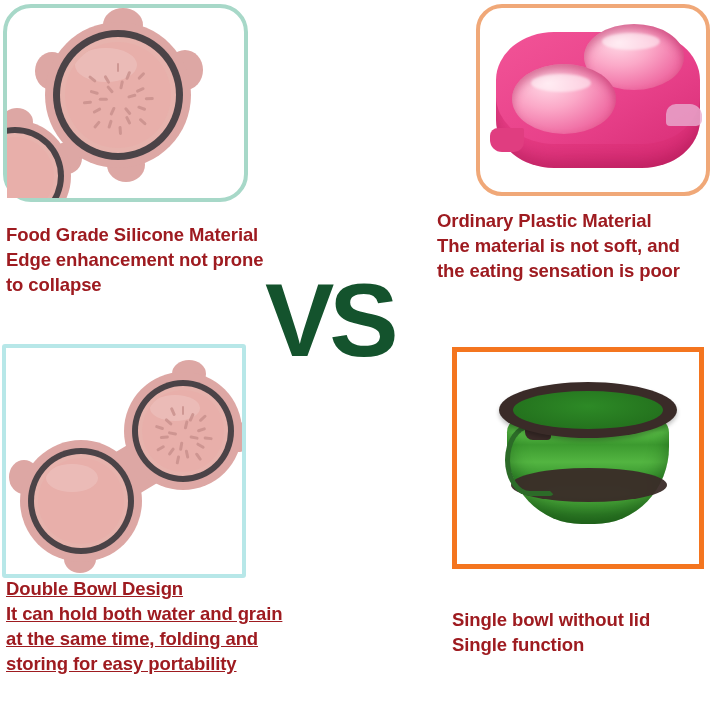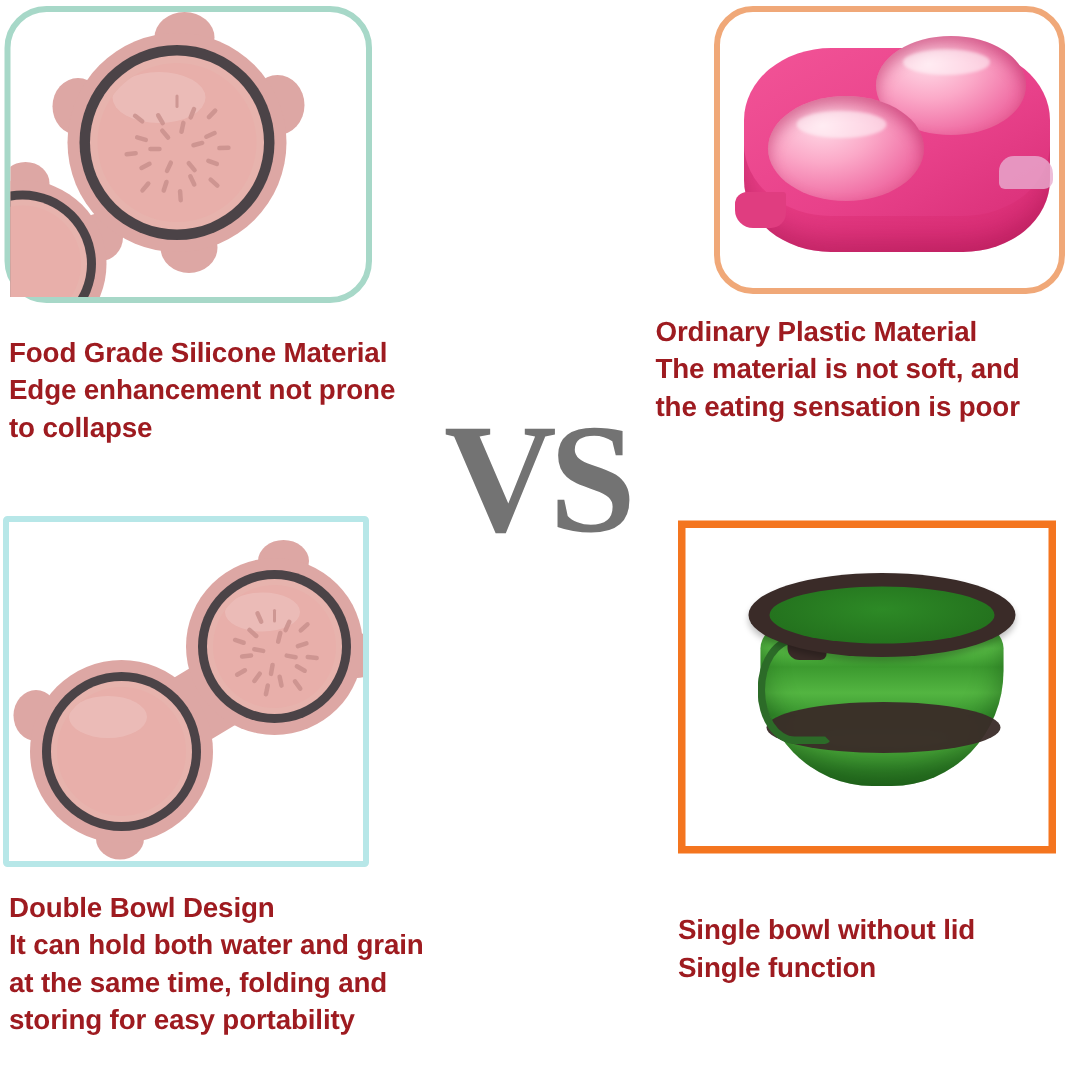--- a/index.html
+++ b/index.html
@@ -54,37 +54,37 @@
     position: absolute;
     color: #9e1b20;
     font-weight: bold;
     font-size: 18.5px;
     line-height: 25px;
     letter-spacing: -0.1px;
     white-space: pre-line;
   }
   .txt-tl { left: 6px;   top: 222px; width: 330px; }
   .txt-tr { left: 437px; top: 208px; width: 290px; }
-  .txt-bl { left: 6px;   top: 592px; width: 360px; }
+  .txt-bl { left: 6px;   top: 576px; width: 360px; text-decoration: underline; }
   .txt-br { left: 452px; top: 607px; width: 270px; }
 
   
   .vs {
     position: absolute;
     left: 265px;
     top: 266px;
     width: 185px;
     height: 110px;
-    color: #737373;
-    font-family: Liberation Serif, serif;
+    color: #14532d;
+    font-family: Liberation Sans, sans-serif;
     font-weight: bold;
     font-size: 104px;
     line-height: 108px;
     letter-spacing: -5px;
-    text-align: center;
+    text-align: left;
     z-index: 9;
   }
 
   
   .bear {
     position: absolute;
   }
   .bear-body {
     position: absolute;
     border-radius: 50%;

